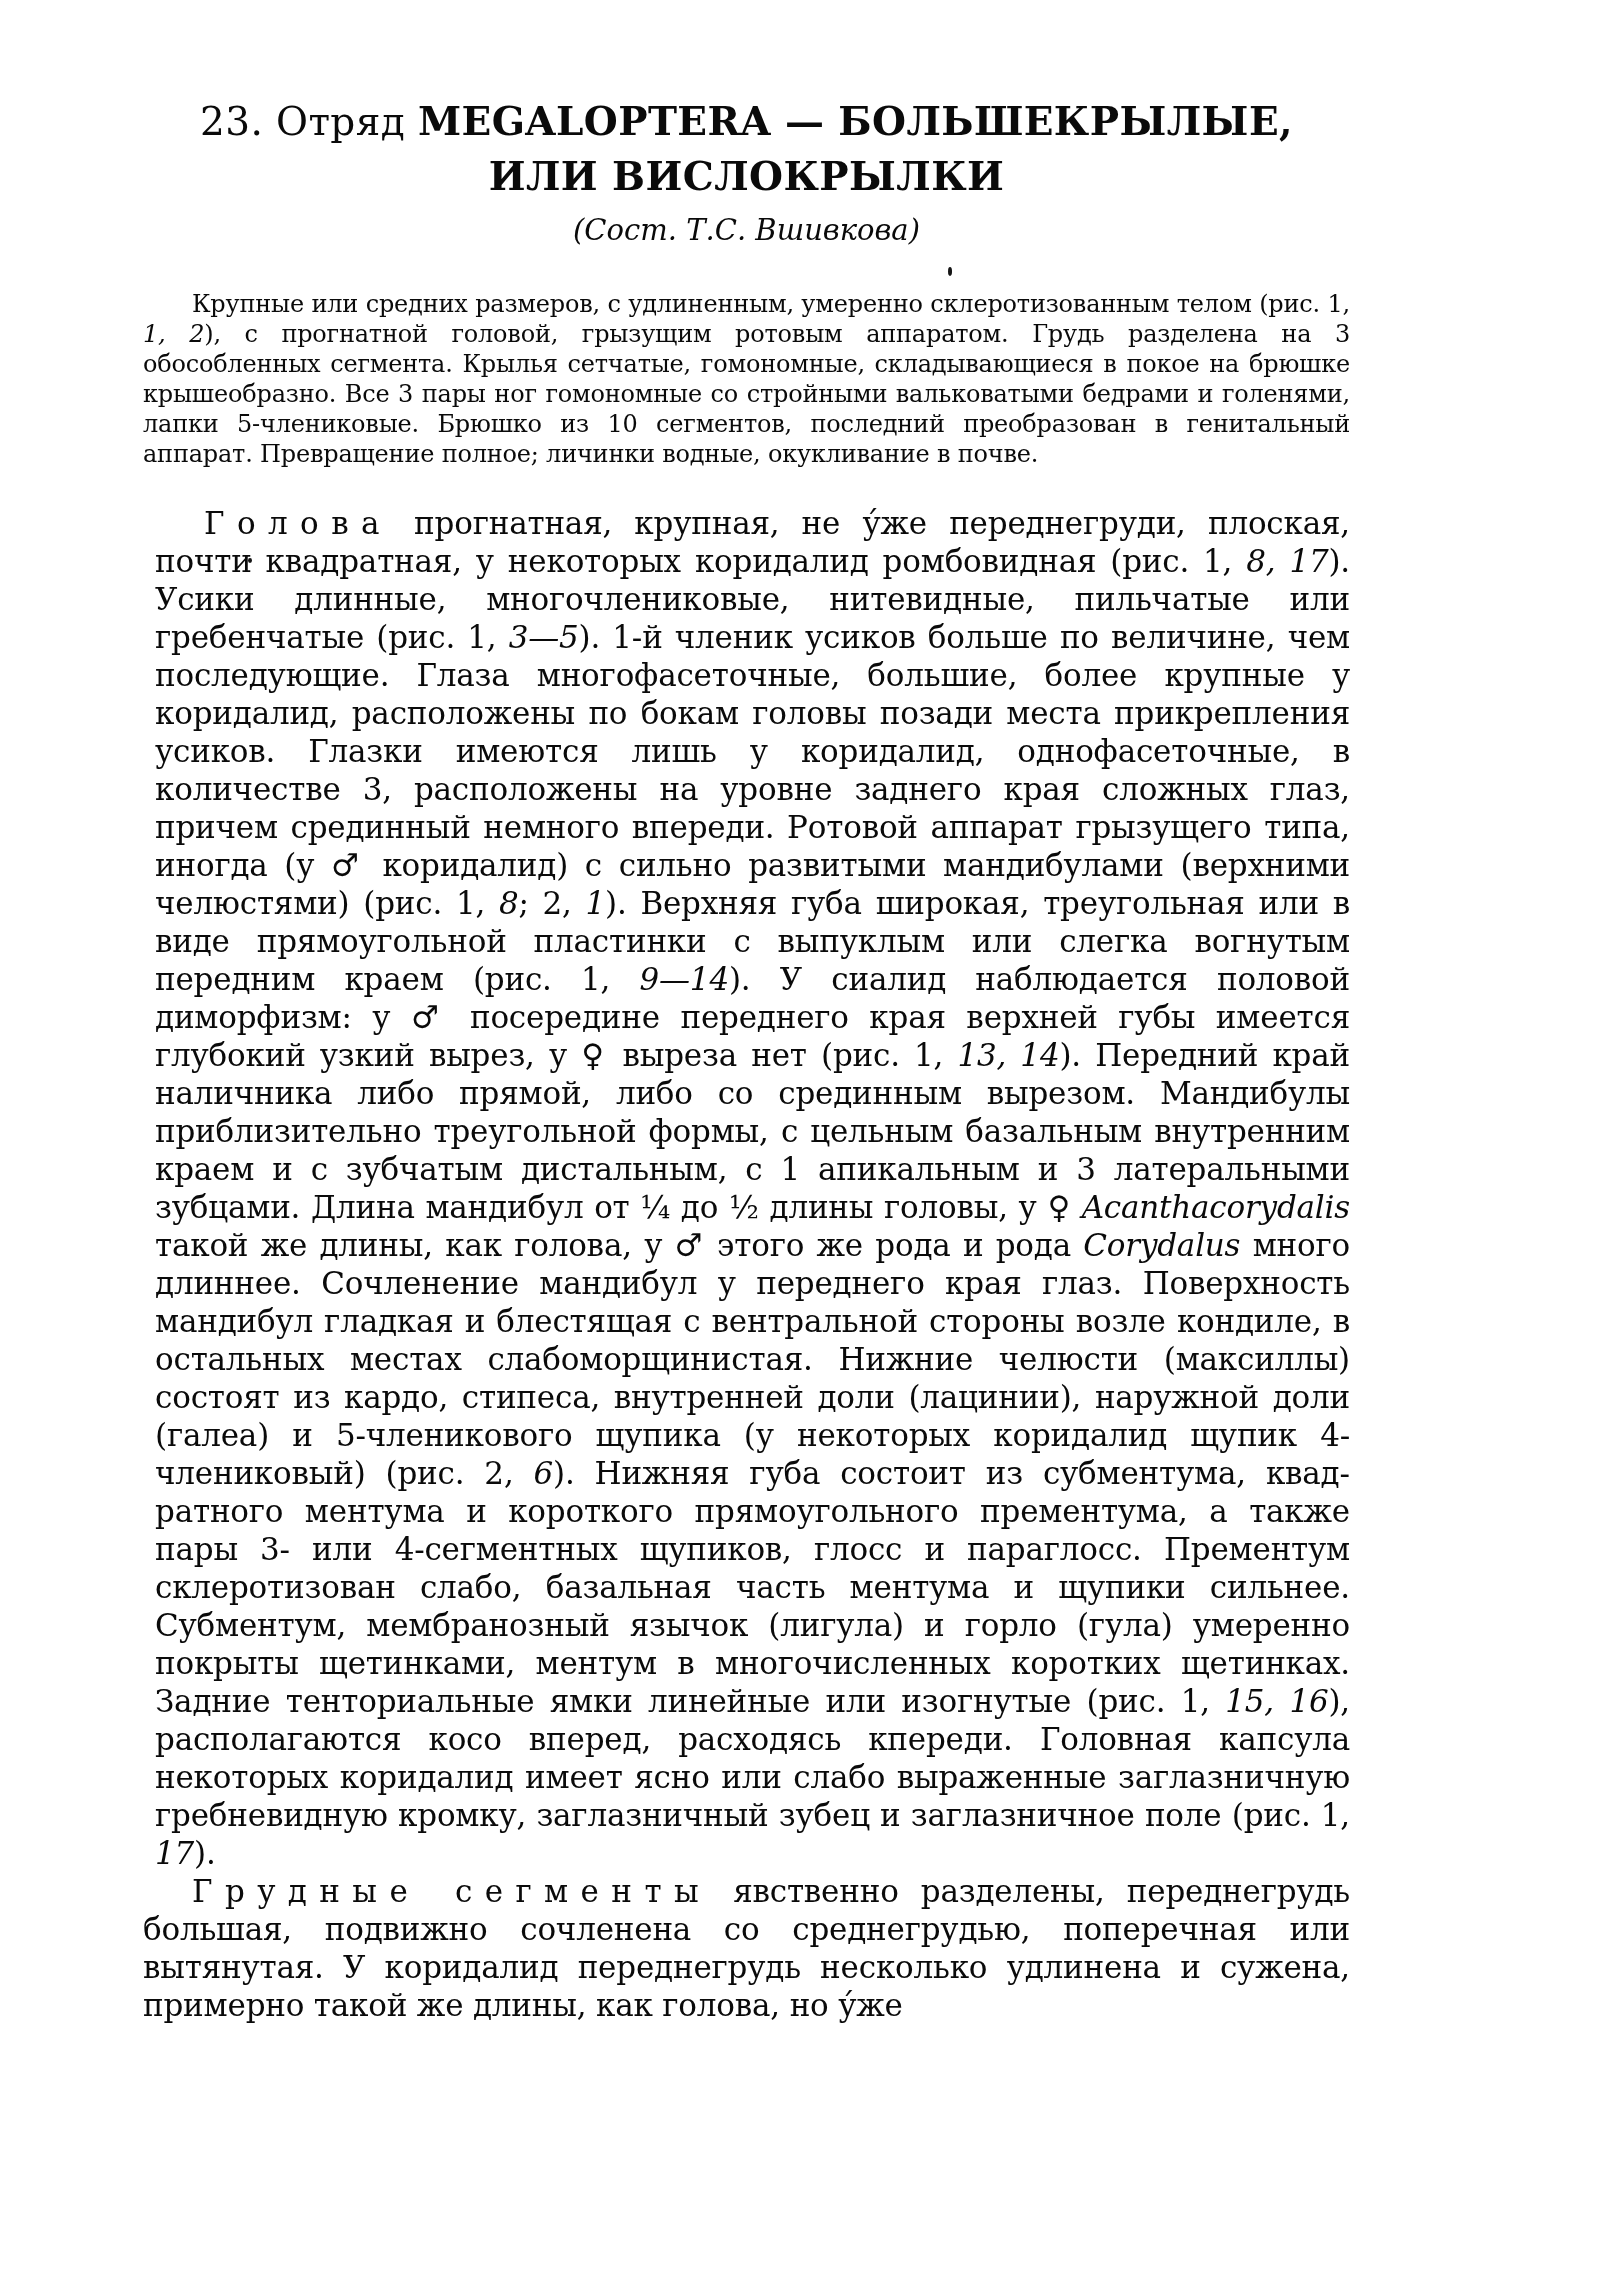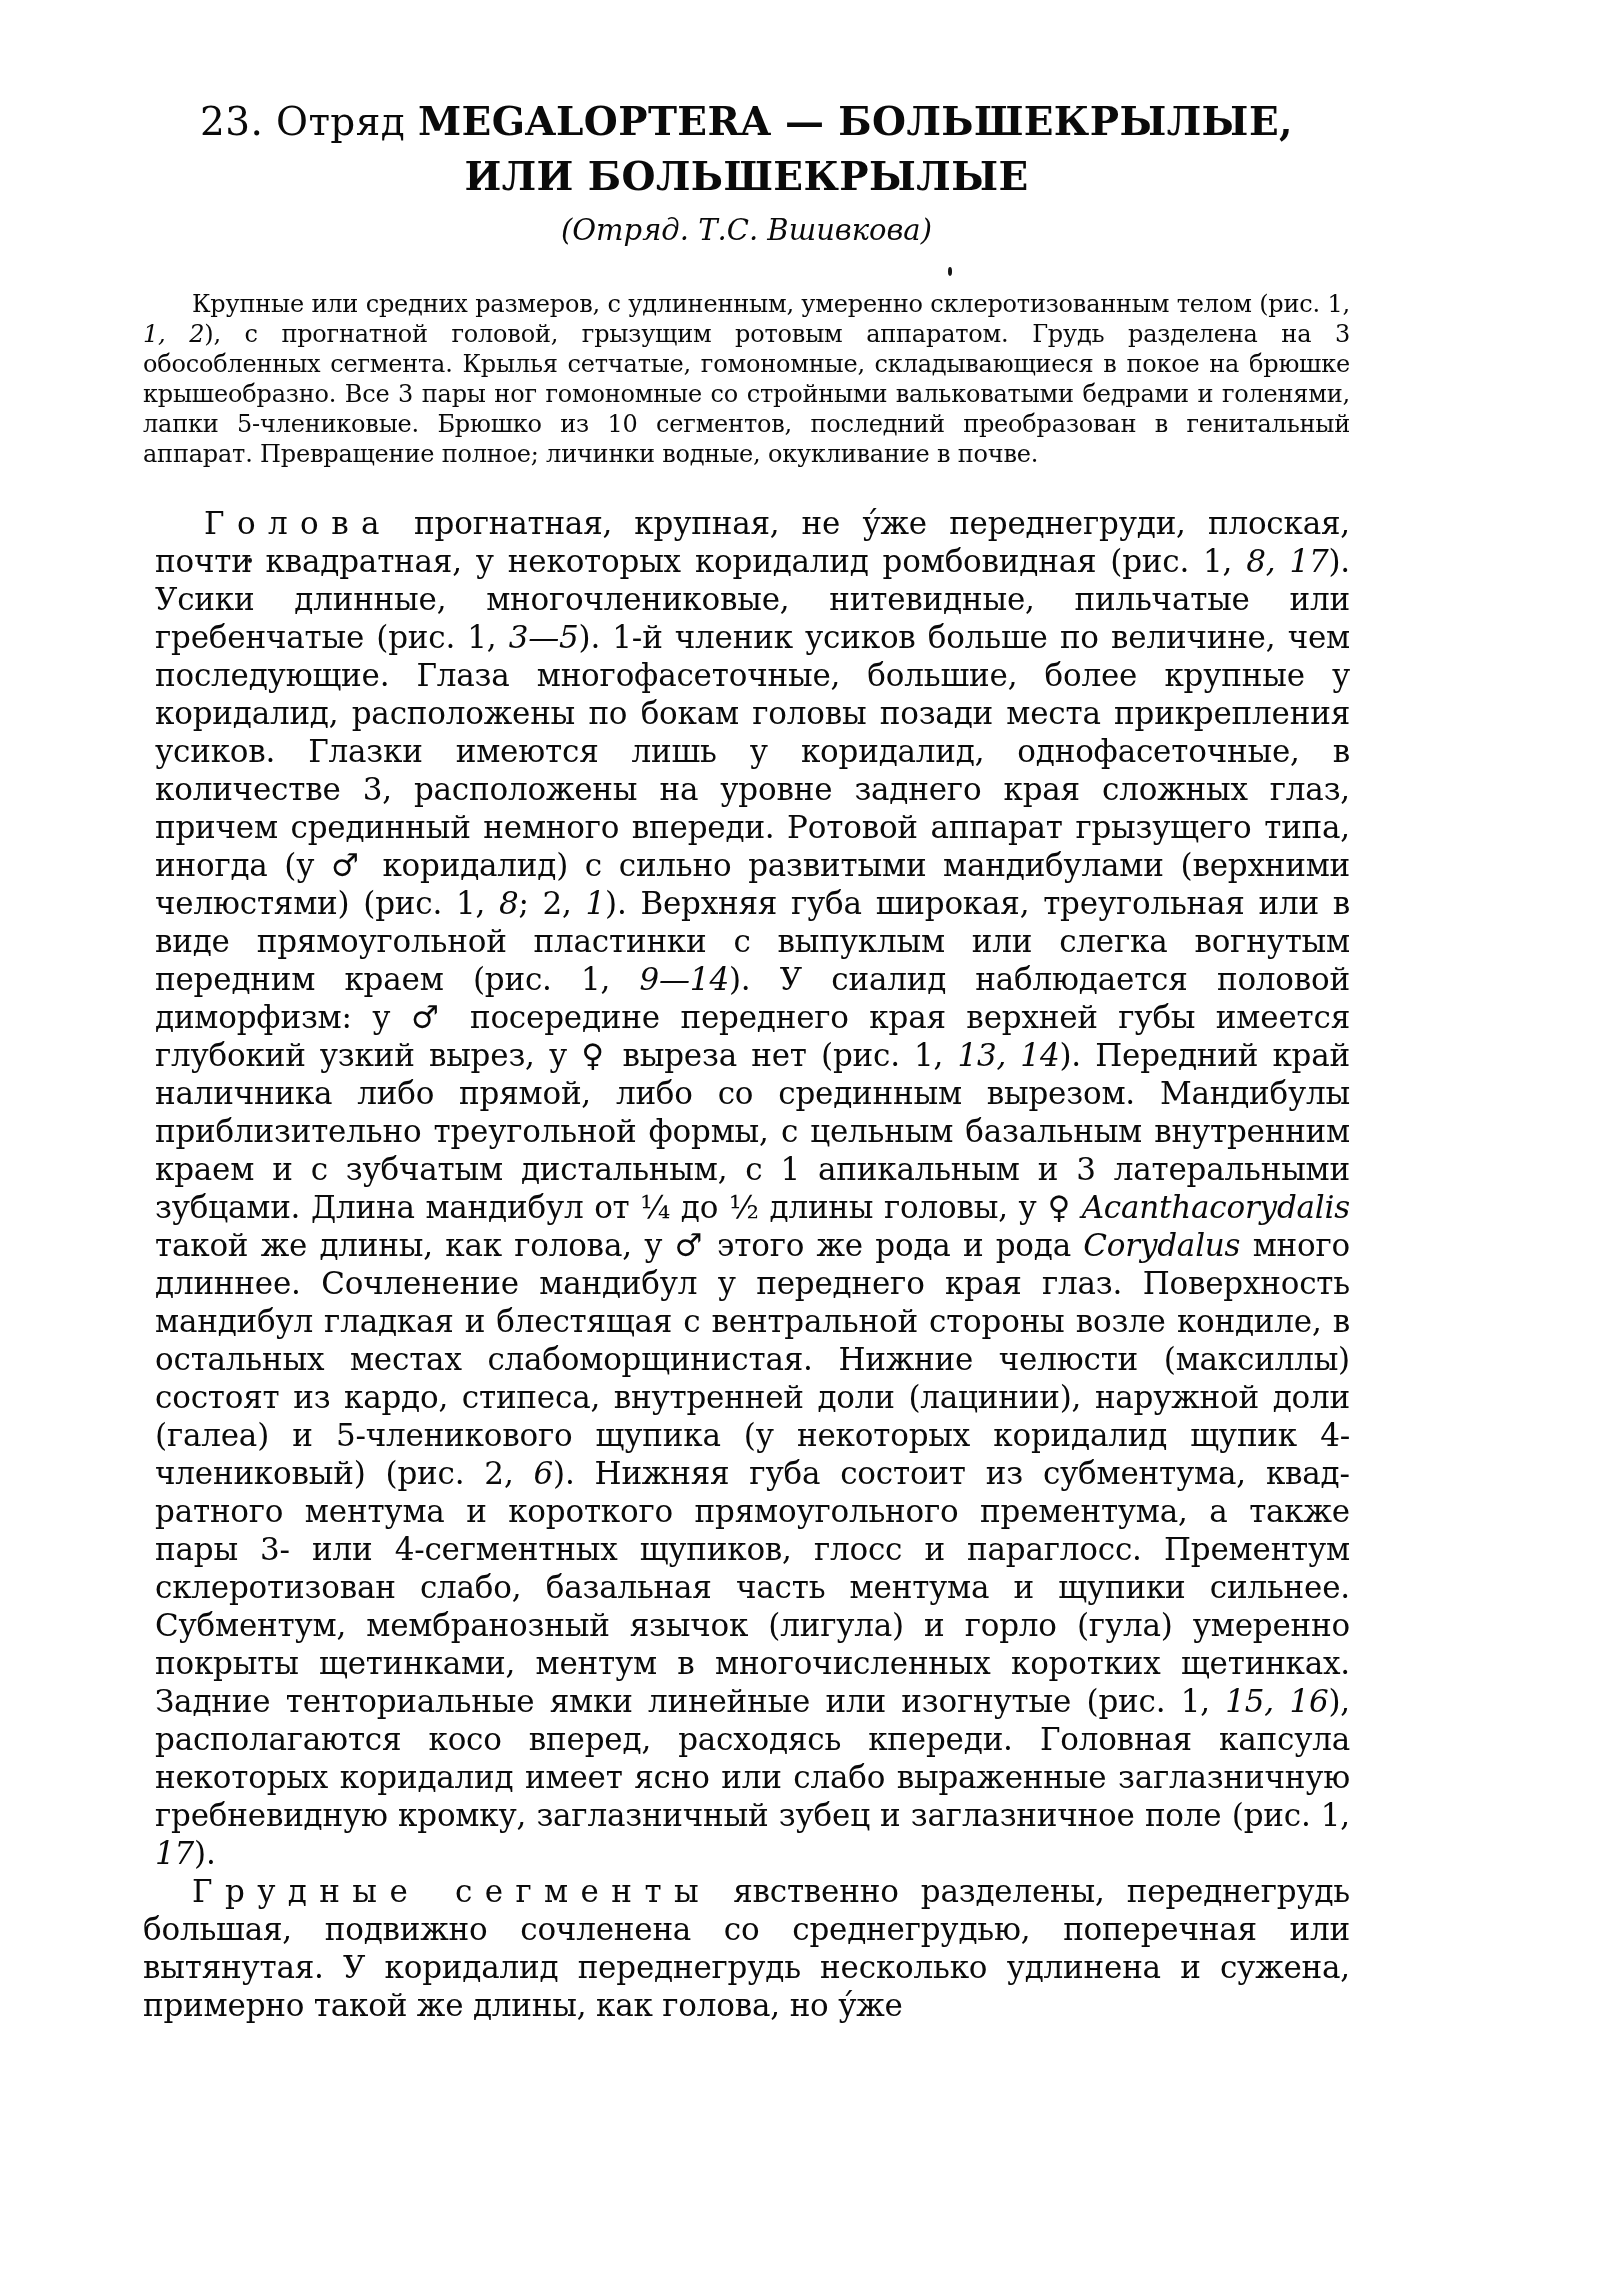--- a/index.html
+++ b/index.html
@@ -68,24 +68,24 @@
   .speck-1 { left: 948px; top: 267px; width: 4.2px; height: 9.2px; }
   .speck-2 { left: 248px;  top: 558px; width: 4.2px; height: 5px;  }
 </style>
 </head>
 <body>
 
 <div class="page">
 
   <h1 class="title">
     <span class="title-line"><span class="seg seg-normal">23. Отряд </span><span class="seg seg-bold">MEGALOPTERA — БОЛЬШЕКРЫЛЫЕ,</span></span>
-    <span class="title-line"><span class="seg seg-bold">ИЛИ БОЛЬШЕКРЫЛЫЕ</span></span>
+    <span class="title-line"><span class="seg seg-bold">ИЛИ ВИСЛОКРЫЛКИ</span></span>
   </h1>
 
-  <div class="byline">(Отряд. Т.С. Вшивкова)</div>
+  <div class="byline">(Сост. Т.С. Вшивкова)</div>
 
   <div class="speck speck-1"></div>
   <div class="speck speck-2"></div>
 
   <p class="intro"><span class="seg seg-normal">Крупные или средних размеров, с удлиненным, умеренно склеротизованным телом (рис. 1, </span><span class="seg seg-italic">1, 2</span><span class="seg seg-normal">), с прогнатной головой, грызущим ротовым аппаратом. Грудь разделена на 3 обособленных сегмента. Крылья сетчатые, гомономные, складывающиеся в покое на брюшке крышеобразно. Все 3 пары ног гомономные со стройными вальковатыми бедрами и голенями, лапки 5-члениковые. Брюшко из 10 сегментов, последний преобразован в генитальный аппарат. Превращение полное; личинки водные, окукливание в почве.</span></p>
 
   <p class="body-para first"><span class="seg seg-spaced">Голова</span><span class="seg seg-normal"> прогнатная, крупная, не у́же переднегруди, плоская, почти квадратная, у некоторых коридалид ромбовидная (рис. 1, </span><span class="seg seg-italic">8, 17</span><span class="seg seg-normal">). Усики длинные, многочлени­ковые, нитевидные, пильчатые или гребенчатые (рис. 1, </span><span class="seg seg-italic">3—5</span><span class="seg seg-normal">). 1-й членик усиков больше по величине, чем последующие. Глаза многофасеточные, большие, более крупные у коридалид, расположены по бокам головы позади места прикрепления усиков. Глазки имеются лишь у коридалид, однофасеточные, в количестве 3, рас­положены на уровне заднего края сложных глаз, причем срединный немного впе­реди. Ротовой аппарат грызущего типа, иногда (у </span><span class="seg seg-symbol">♂</span><span class="seg seg-normal"> коридалид) с сильно развиты­ми мандибулами (верхними челюстями) (рис. 1, </span><span class="seg seg-italic">8</span><span class="seg seg-normal">; 2, </span><span class="seg seg-italic">1</span><span class="seg seg-normal">). Верхняя губа широкая, треугольная или в виде прямоугольной пластинки с выпуклым или слегка вогну­тым передним краем (рис. 1, </span><span class="seg seg-italic">9—14</span><span class="seg seg-normal">). У сиалид наблюдается половой диморфизм: у </span><span class="seg seg-symbol">♂</span><span class="seg seg-normal"> посередине переднего края верхней губы имеется глубокий узкий вырез, у </span><span class="seg seg-symbol">♀</span><span class="seg seg-normal"> выреза нет (рис. 1, </span><span class="seg seg-italic">13, 14</span><span class="seg seg-normal">). Передний край наличника либо прямой, либо со средин­ным вырезом. Мандибулы приблизительно треугольной формы, с цельным ба­зальным внутренним краем и с зубчатым дистальным, с 1 апикальным и 3 лате­ральными зубцами. Длина мандибул от ¼ до ½ длины головы, у </span><span class="seg seg-symbol">♀</span><span class="seg seg-italic"> Acanthacorydalis</span><span class="seg seg-normal"> такой же длины, как голова, у </span><span class="seg seg-symbol">♂</span><span class="seg seg-normal"> этого же рода и рода </span><span class="seg seg-italic">Corydalus</span><span class="seg seg-normal"> много длиннее. Сочленение мандибул у переднего края глаз. Поверхность мандибул гладкая и блестящая с вентральной стороны возле кондиле, в остальных местах слабоморщи­нистая. Нижние челюсти (максиллы) состоят из кардо, стипеса, внутренней доли (лацинии), наружной доли (галеа) и 5-членикового щупика (у некоторых корида­лид щупик 4-члениковый) (рис. 2, </span><span class="seg seg-italic">6</span><span class="seg seg-normal">). Нижняя губа состоит из субментума, квад­ратного ментума и короткого прямоугольного прементума, а также пары 3- или 4-сегментных щупиков, глосс и параглосс. Прементум склеротизован слабо, ба­зальная часть ментума и щупики сильнее. Субментум, мембранозный язычок (лигула) и горло (гула) умеренно покрыты щетинками, ментум в многочисленных коротких щетинках. Задние тенториальные ямки линейные или изогнутые (рис. 1, </span><span class="seg seg-italic">15, 16</span><span class="seg seg-normal">), располагаются косо вперед, расходясь кпереди. Головная капсула некото­рых коридалид имеет ясно или слабо выраженные заглазничную гребневидную кромку, заглазничный зубец и заглазничное поле (рис. 1, </span><span class="seg seg-italic">17</span><span class="seg seg-normal">).</span></p>
 
   <p class="body-para"><span class="seg seg-spaced">Грудные сегменты</span><span class="seg seg-normal"> явственно разделены, переднегрудь большая, подвиж­но сочленена со среднегрудью, поперечная или вытянутая. У коридалид переднег­рудь несколько удлинена и сужена, примерно такой же длины, как голова, но у́же</span></p>
 

